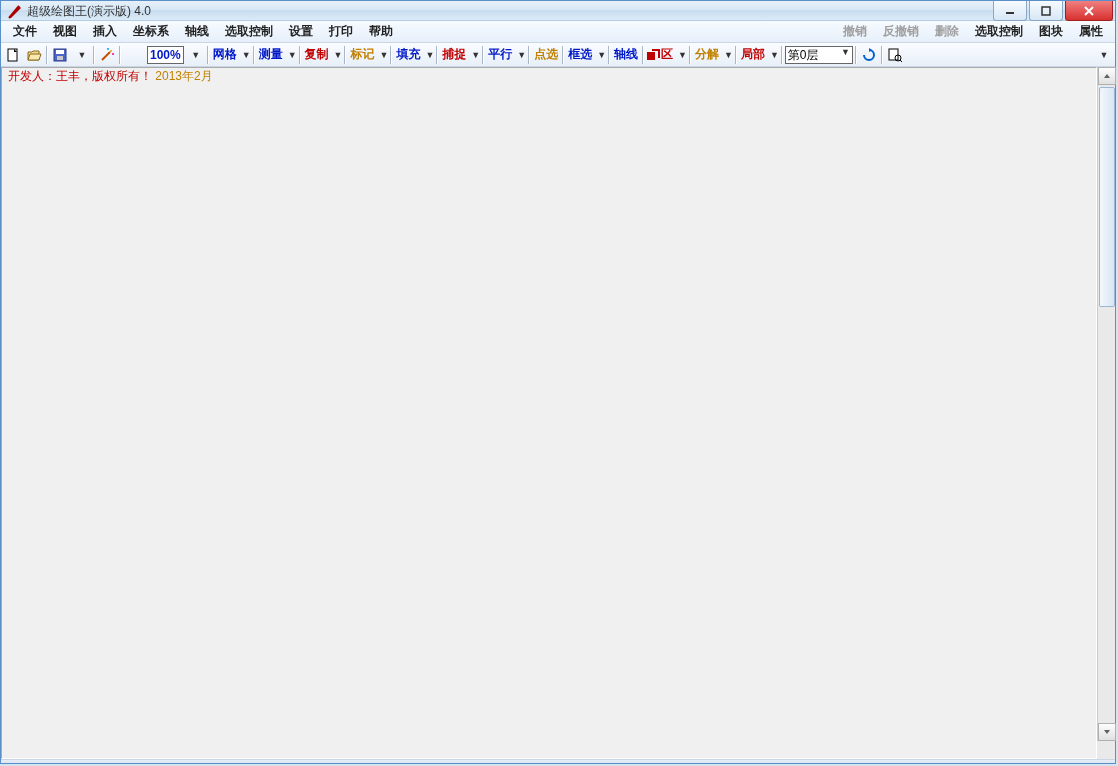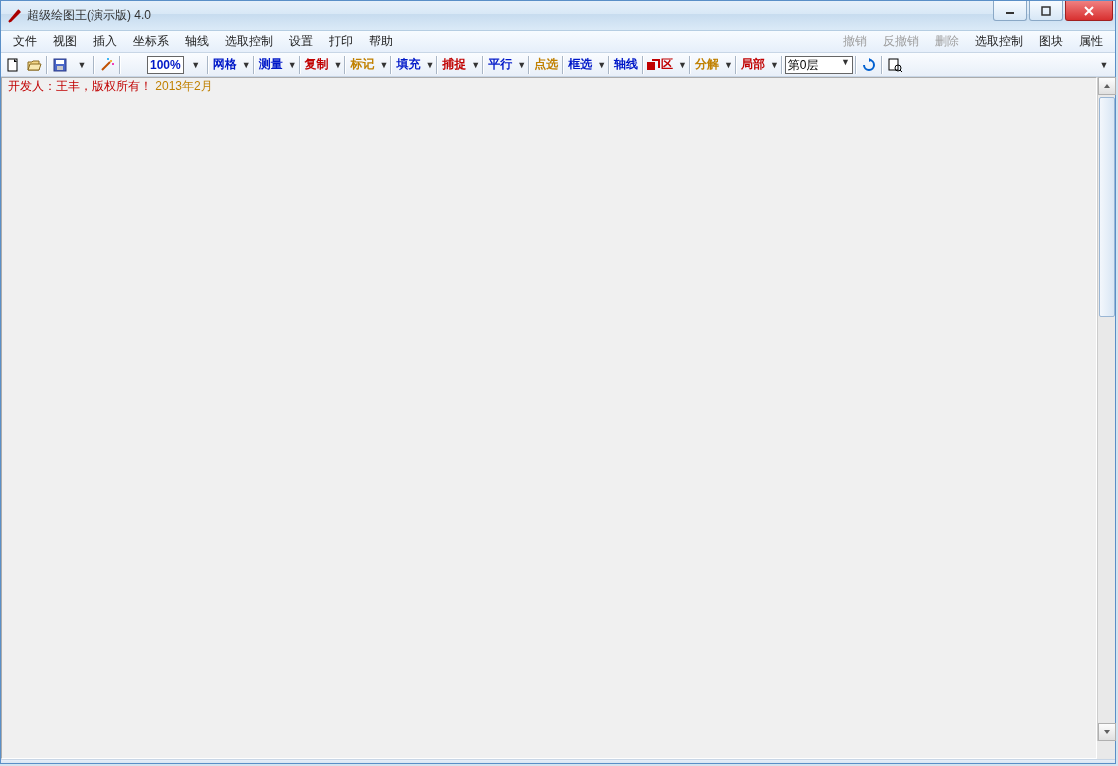--- a/index.html
+++ b/index.html
@@ -7,24 +7,24 @@
 
 .window {
   width: 1116px; height: 764px;
   border: 1px solid #5a8fc7;
   background: #fff;
   display: flex; flex-direction: column;
   position: relative;
 }
 
 .titlebar {
-  height: 30px;
+  height: 20px;
   background: linear-gradient(#e6f0fa, #d8e8f6 45%, #c7dcef 46%, #dbeaf7);
   border-bottom: 1px solid #b5cde2;
-  display: flex; align-items: center;
+  display: flex; align-items: flex-end;
   padding-left: 6px;
   position: relative;
 }
 .titlebar .app-icon { width: 16px; height: 16px; margin-right: 4px; }
 .titlebar .title-text { font-size: 12px; color: #333; }
 .win-controls { position: absolute; right: 0; top: 0; display: flex; }
 .win-btn {
   width: 34px; height: 20px;
   background: linear-gradient(#f7fbff,#d7e7f6);
   border: 1px solid #8aa8c6; border-top:none;
@@ -36,21 +36,21 @@
 .win-btn.close svg path { stroke:#fff; }
 
 .menubar {
   height: 22px;
   background: linear-gradient(#f7fbff,#e6effa);
   border-bottom: 1px solid #c8d6e6;
   display: flex; align-items: center;
   font-size: 12px;
   padding: 0 4px;
 }
-.menu-item { padding: 2px 8px; color: #222; cursor: default; }
+.menu-item { padding: 2px 8px; color: #222; cursor: default; font-weight: bold; }
 .menu-item.disabled { color: #a0a0a0; }
 .menu-spacer { flex: 1; }
 
 .toolbar {
   height: 24px;
   background: linear-gradient(#fafcff,#e8eff8);
   border-bottom: 1px solid #c8d6e6;
   display: flex; align-items: center;
   font-size: 12px;
   padding: 0 2px;

